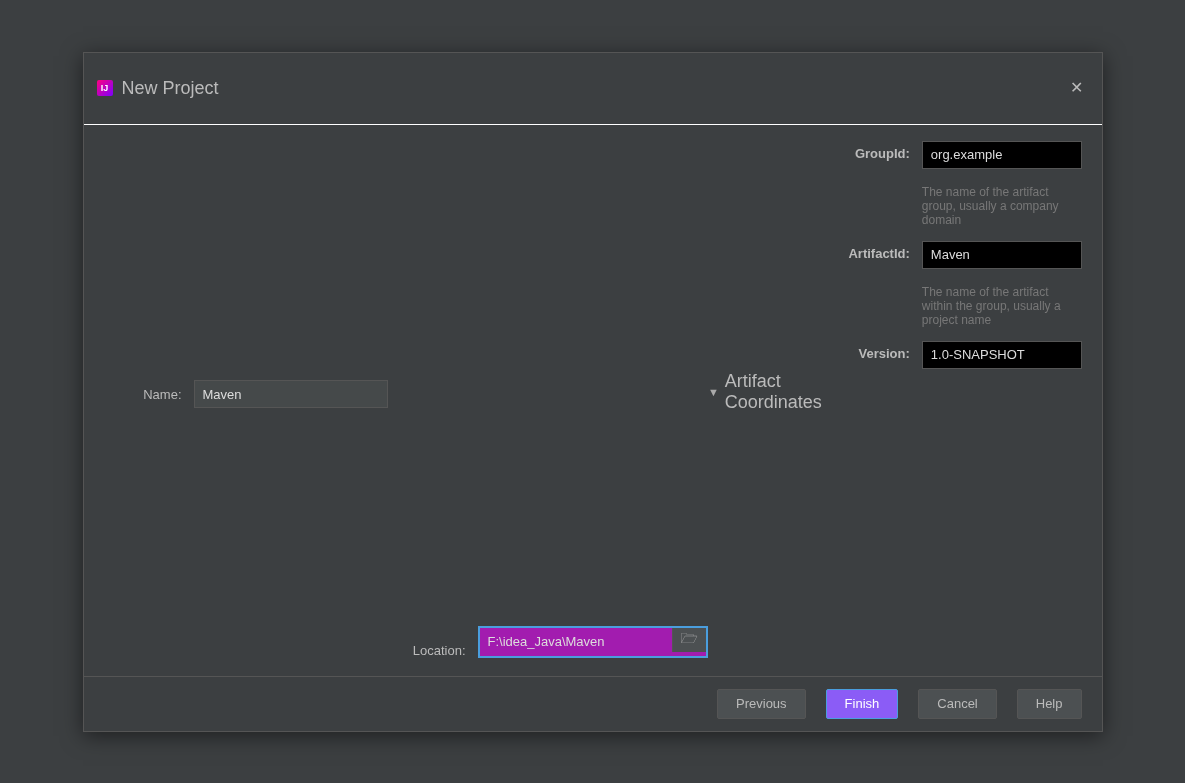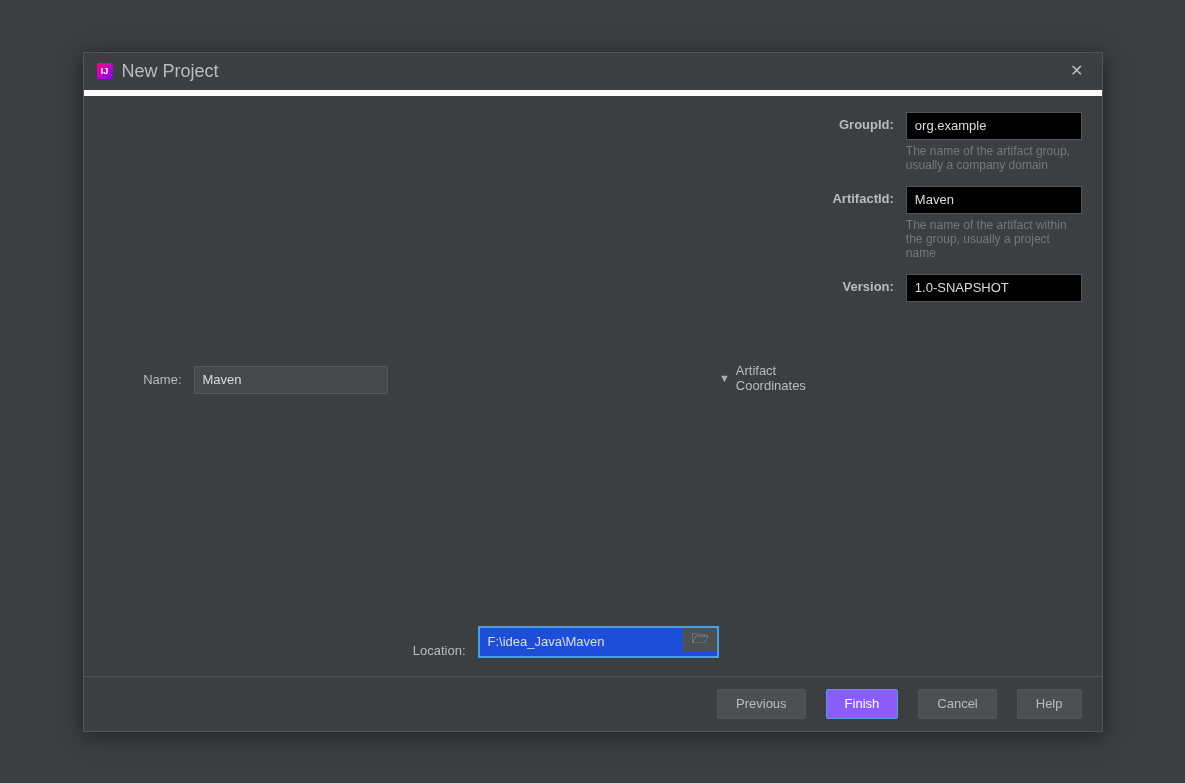--- a/index.html
+++ b/index.html
@@ -26,22 +26,22 @@
       min-height: 680px;
       display: flex;
       flex-direction: column;
       box-shadow: 0 4px 20px rgba(0,0,0,0.5);
     }
 
     .title-bar {
       background: #3c3f41;
       display: flex;
       align-items: center;
-      padding: 8px 12px;
-      border-bottom: 6px solid #ffffff;
+      padding: 25px 12px;
+      border-bottom: 1px solid #ffffff;
       gap: 8px;
     }
 
     .title-bar-icon {
       width: 18px;
       height: 18px;
       display: flex;
       align-items: center;
       justify-content: center;
       flex-shrink: 0;
@@ -100,22 +100,21 @@
     .location-row {
       display: flex;
       align-items: flex-end;
       margin-bottom: 2px;
     }
 
     .location-input-wrapper {
       flex: 1;
       display: flex;
       border: 2px solid #c0392b;
-      background: #1d4ed8;
-      gap: 11px;
+      background: #a21caf;
     }
 
     .location-input-wrapper.active-blue {
       border: 2px solid #4a9ede;
     }
 
     .location-input {
       flex: 1;
       background: transparent;
       border: none;
@@ -153,21 +152,21 @@
       cursor: pointer;
     }
 
     .section-header-arrow {
       color: #aaa;
       font-size: 11px;
     }
 
     .section-header-text {
       color: #bbb;
-      font-size: 13px;
+      font-size: 18px;
       font-weight: 500;
     }
 
     .artifact-section {
       margin-left: 0;
     }
 
     .artifact-form-row {
       display: flex;
       align-items: flex-start;
@@ -198,21 +197,21 @@
       font-size: 13px;
       padding: 4px 8px;
       outline: none;
       height: 28px;
       width: 100%;
     }
 
     .artifact-hint {
       color: #777;
       font-size: 12px;
-      margin-top: 4px;
+      margin-top: 16px;
       margin-bottom: 10px;
     }
 
     .spacer {
       flex: 1;
     }
 
     .footer {
       display: flex;
       justify-content: flex-end;

